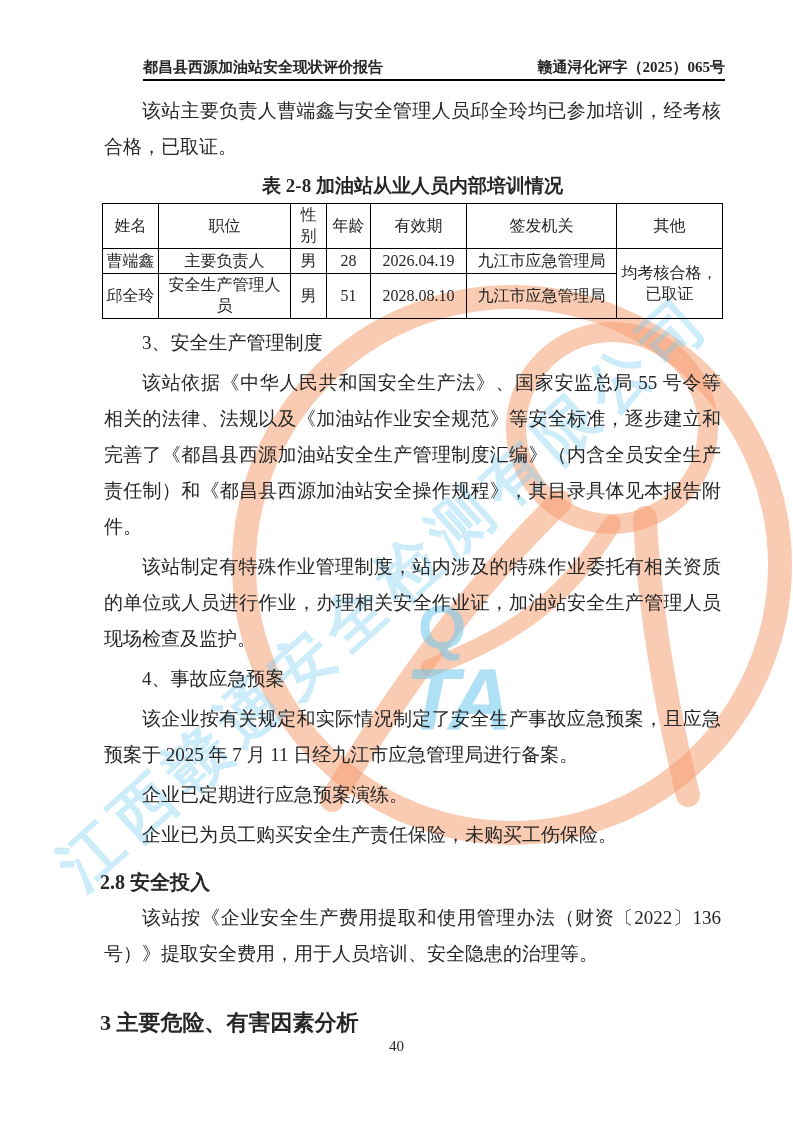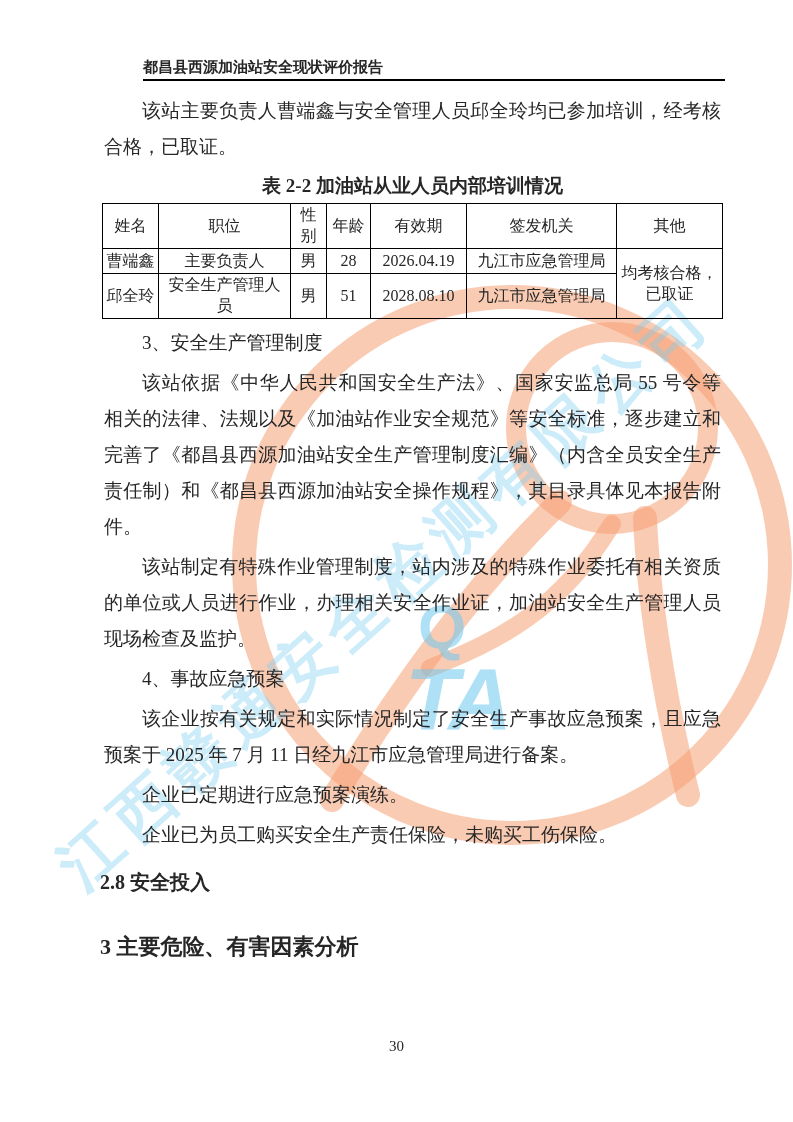--- a/index.html
+++ b/index.html
@@ -115,25 +115,26 @@
     </svg>
     <div class="wm-diagonal">江西赣通安全检测有限公司</div>
     <div class="wm-q">Q</div>
     <div class="wm-ta">TA</div>
   </div>
 
   <div class="content">
 
     <div class="hdr">
       <span>都昌县西源加油站安全现状评价报告</span>
+      <span>赣通浔化评字（2025）065号</span>
     </div>
 
     <p class="para first-para">该站主要负责人曹端鑫与安全管理人员邱全玲均已参加培训，经考核合格，已取证。</p>
 
-    <div class="tbl-title">表 2-2  加油站从业人员内部培训情况</div>
+    <div class="tbl-title">表 2-8  加油站从业人员内部培训情况</div>
 
     <table class="training">
       <colgroup>
         <col style="width:56px">
           <col style="width:132px">
           <col style="width:36px">
         <col style="width:44px">
           <col style="width:96px">
           <col style="width:150px">
         <col style="width:106px">
@@ -173,19 +174,20 @@
     <p class="para">该站制定有特殊作业管理制度，站内涉及的特殊作业委托有相关资质的单位或人员进行作业，办理相关安全作业证，加油站安全生产管理人员现场检查及监护。</p>
 
     <p class="para">4、事故应急预案</p>
     <p class="para">该企业按有关规定和实际情况制定了安全生产事故应急预案，且应急预案于 2025 年 7 月 11 日经九江市应急管理局进行备案。</p>
     <p class="para">企业已定期进行应急预案演练。</p>
 
     <p class="para">企业已为员工购买安全生产责任保险，未购买工伤保险。</p>
 
 
     <div class="sec-h2">2.8 安全投入</div>
+    <p class="para">该站按《企业安全生产费用提取和使用管理办法（财资〔2022〕136 号）》提取安全费用，用于人员培训、安全隐患的治理等。</p>
 
     <div class="sec-h1">3 主要危险、有害因素分析</div>
 
   </div>
 
-  <div class="page-num">30</div>
+  <div class="page-num">40</div>
 </div>
 
 </body></html>

